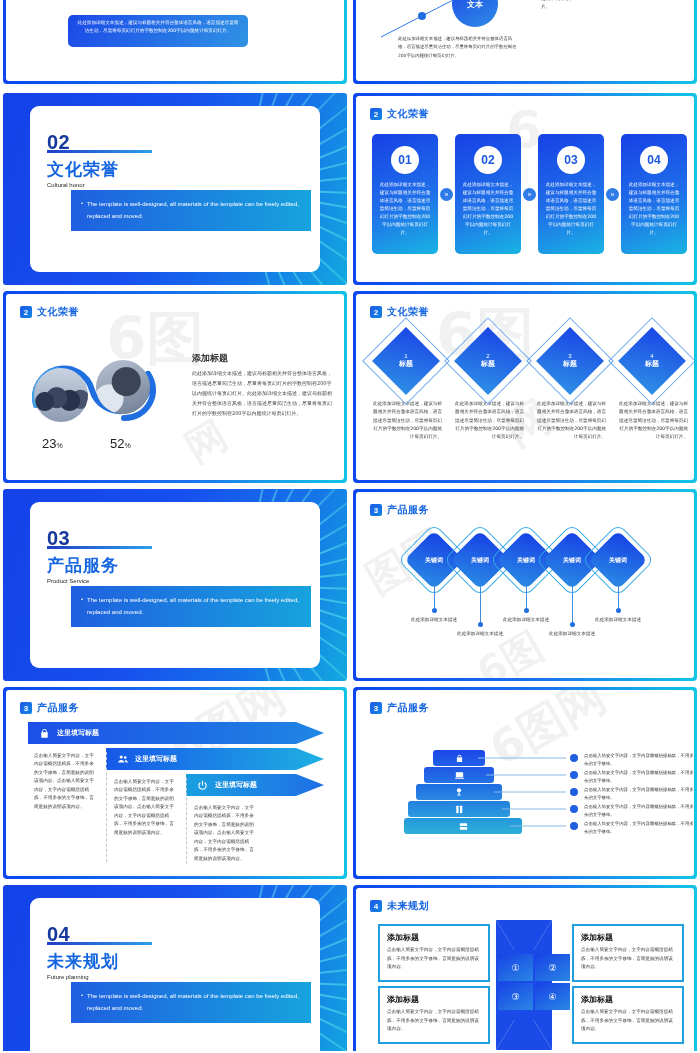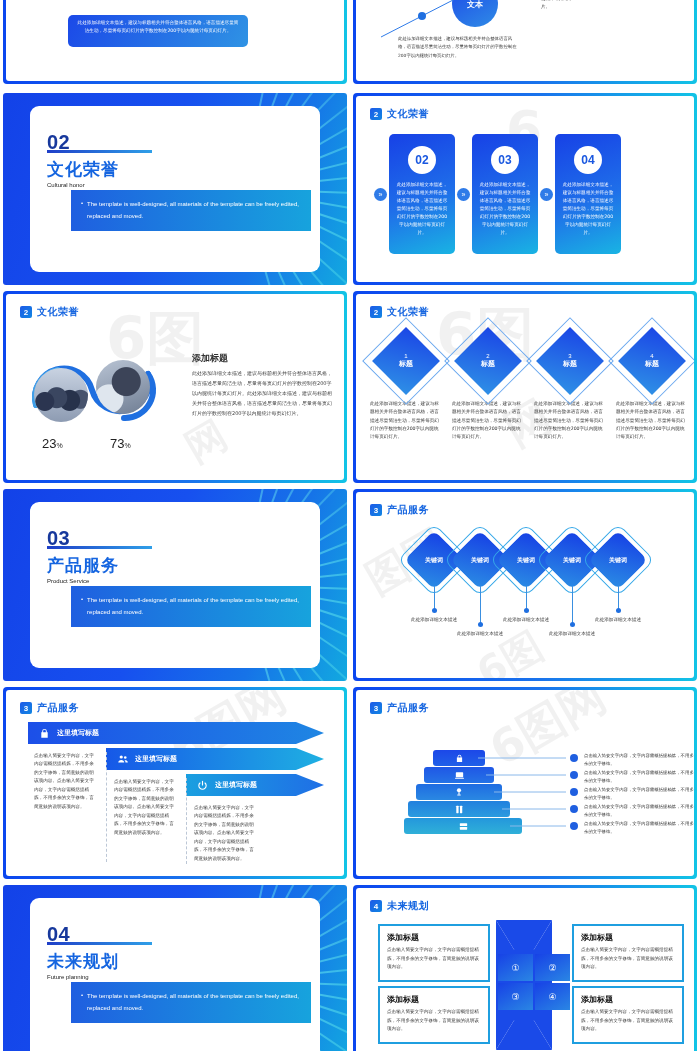--- a/index.html
+++ b/index.html
@@ -112,21 +112,21 @@
         linear-gradient(160deg,#b9c4d4,#6f7d93); }
   .pct { position:absolute; font-size:13px; color:#222; font-weight:400; }
   .pct small { font-size:7px; }
   .rt-title { position:absolute; left:186px; top:58px; font-size:9px; font-weight:700;
               color:#333; font-family:"DejaVu Sans",sans-serif; }
   .rt-body { position:absolute; left:186px; top:74px; width:140px; font-size:5px;
              line-height:2.0; color:#444; font-family:"DejaVu Sans",sans-serif; }
 
   
   .dias { position:absolute; left:14px; top:36px; display:flex; gap:10px; }
-  .diacol { width:72px; text-align:left; }
+  .diacol { width:72px; text-align:right; }
   .diawrap { position:relative; width:62px; height:62px; margin:0 auto; }
   .diaout { position:absolute; inset:0; border:1px solid #6aa8ef;
             transform:rotate(45deg); }
   .diain { position:absolute; inset:7px; transform:rotate(45deg);
            background:linear-gradient(150deg,#1b47e6,#2e8fe6); }
   .dialbl { position:absolute; inset:0; display:flex; flex-direction:column;
             align-items:center; justify-content:center; color:#fff; }
   .dialbl b { font-size:6px; font-weight:400; }
   .dialbl span { font-size:7px; font-weight:700;
                  font-family:"DejaVu Sans",sans-serif; }
@@ -261,20 +261,24 @@
 
   <div class="cell r-std">
     <div class="slide content" style="top:3px;">
       <div class="content-in">
         <div class="wm" style="left:150px;top:4px;font-size:52px;">6</div>
         <div class="hdr">
           <span class="badge">2</span>
           <span class="htxt">文化荣誉</span>
         </div>
         <div class="cards4">
+          <div class="card4">
+            <div class="circ">01</div>
+            <p>此处添加详细文本描述，建议与标题相关并符合整体语言风格，语言描述尽量简洁生动，尽量将每页幻灯片的字数控制在200字以内腿统计每页幻灯片。</p>
+          </div>
           <div class="chev">»</div>
           <div class="card4">
             <div class="circ">02</div>
             <p>此处添加详细文本描述，建议与标题相关并符合整体语言风格，语言描述尽量简洁生动，尽量将每页幻灯片的字数控制在200字以内腿统计每页幻灯片。</p>
           </div>
           <div class="chev">»</div>
           <div class="card4">
             <div class="circ">03</div>
             <p>此处添加详细文本描述，建议与标题相关并符合整体语言风格，语言描述尽量简洁生动，尽量将每页幻灯片的字数控制在200字以内腿统计每页幻灯片。</p>
           </div>
@@ -304,21 +308,21 @@
             <path d="M120 24 A28 28 0 0 1 96 68" fill="none" stroke="#1f6fe0" stroke-width="6" stroke-linecap="round"></path>
           </svg>
           <div class="photo" style="left:6px;top:18px;">
               <div class="p1"></div>
             </div>
           <div class="photo" style="left:68px;top:10px;">
               <div class="p2"></div>
             </div>
         </div>
         <div class="pct" style="left:36px;top:142px;"><span>23</span><small>%</small></div>
-        <div class="pct" style="left:104px;top:142px;"><span>73</span><small>%</small></div>
+        <div class="pct" style="left:104px;top:142px;"><span>52</span><small>%</small></div>
         <div class="rt-title">添加标题</div>
         <div class="rt-body">此处添加详细文本描述，建议与标题相关并符合整体语言风格，语言描述尽量简洁生动，尽量将每页幻灯片的字数控制在200字以内腿统计每页幻灯片。此处添加详细文本描述，建议与标题相关并符合整体语言风格，语言描述尽量简洁生动，尽量将每页幻灯片的字数控制在200字以内腿统计每页幻灯片。</div>
       </div>
     </div>
   </div>
 
   <div class="cell r-std">
     <div class="slide content" style="top:3px;">
       <div class="content-in">
         <div class="wm" style="left:80px;top:2px;font-size:58px;">6图</div>

